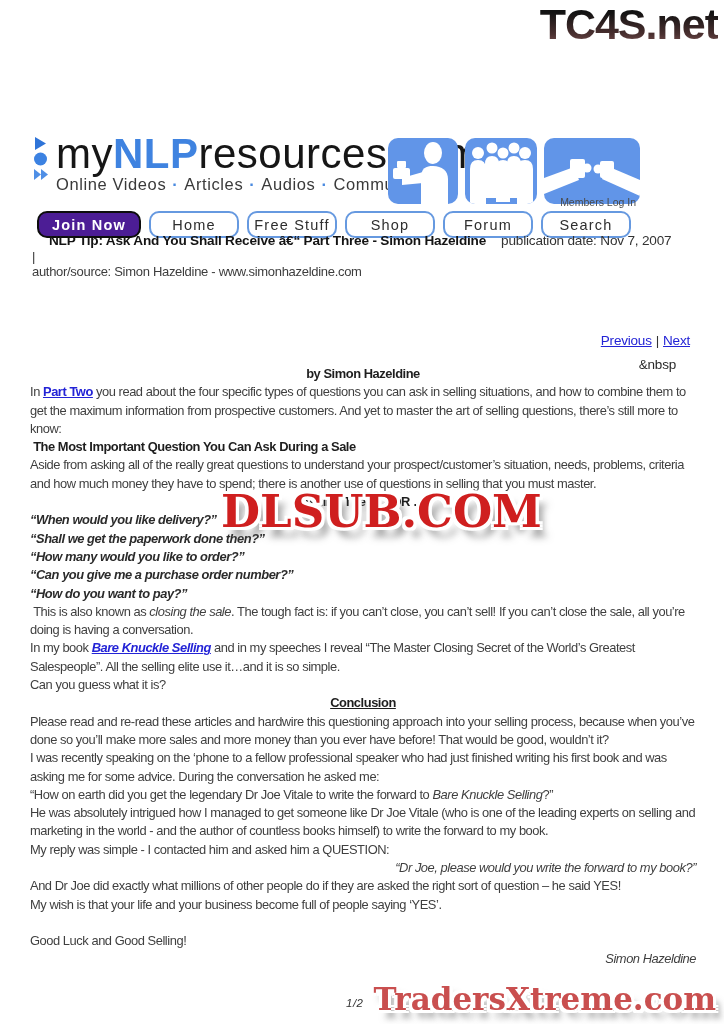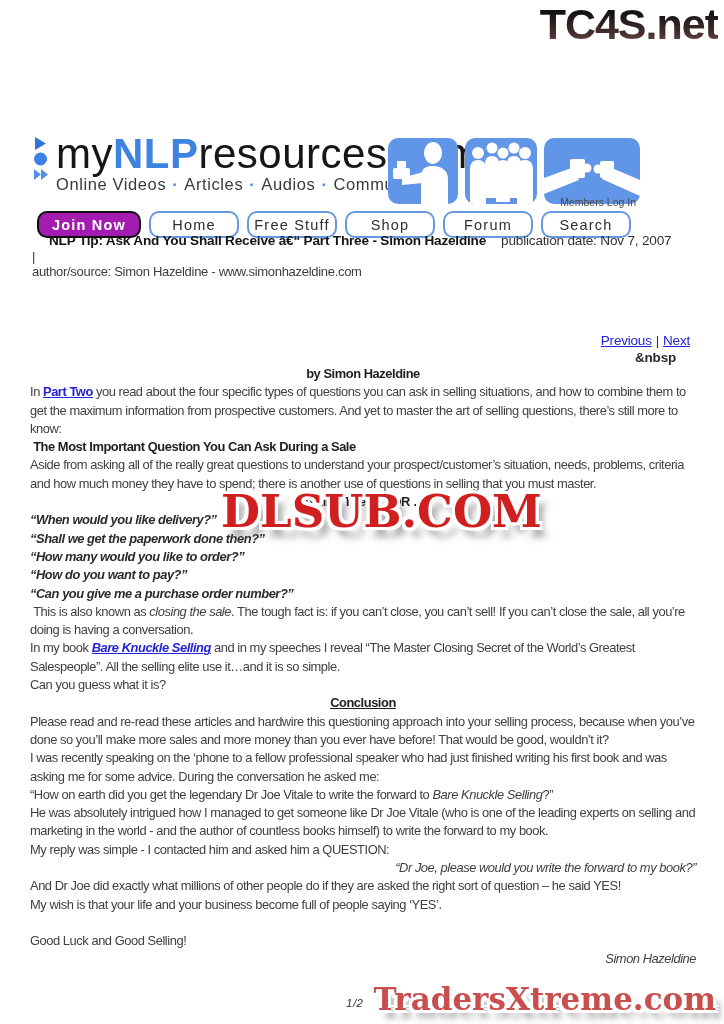--- a/index.html
+++ b/index.html
@@ -22,34 +22,34 @@
   
   .tiles{position:absolute;left:388px;top:138px;display:flex;gap:7px;}
   .tile{background:#6195e8;border-radius:10px;height:66px;overflow:hidden;}
   .t1{width:70px;} .t2{width:72px;} .t3{width:96px;}
   .members{position:absolute;left:500px;top:196px;width:136px;text-align:right;font-size:10.5px;color:#4a4a4a;cursor:pointer;}
 
   
   .tabs{position:absolute;left:37px;top:211px;display:flex;gap:8px;z-index:1;}
   .tab{box-sizing:border-box;height:27px;width:90px;border:2px solid #6699e0;border-radius:10px;background:#fff;
        color:#2e2e2e;font-size:14.5px;letter-spacing:1.2px;display:flex;align-items:center;justify-content:center;cursor:pointer;}
-  .tab.active{background:#a21caf;border-color:#0d0d0d;color:#fff;font-weight:bold;width:104px;}
+  .tab.active{background:#4c1d95;border-color:#0d0d0d;color:#fff;font-weight:bold;width:104px;}
 
   
   .title-row{position:absolute;left:49px;top:233px;z-index:2;font-size:13.6px;letter-spacing:-0.2px;white-space:nowrap;}
   .title-row .title{font-weight:bold;color:#141414;}
   .title-row .pub{margin-left:15px;color:#333;}
   .pipe{position:absolute;left:32px;top:249px;font-size:13px;color:#333;}
   .author{position:absolute;left:32px;top:264px;font-size:13px;letter-spacing:-0.3px;color:#3d3d3d;}
 
   
   .pager{position:absolute;right:34px;top:333px;text-align:right;font-size:13.5px;letter-spacing:-0.2px;}
   .pager a{color:#2323d6;text-decoration:underline;cursor:pointer;font-weight:normal;}
   .psep{color:#333;margin:0 4px;}
-  .nbsp{color:#2a2a2a;padding-right:14px;margin-top:2px;font-weight:bold;}
+  .nbsp{color:#2a2a2a;padding-right:14px;margin-top:9px;}
 
   
   .article{position:absolute;left:30px;top:365px;width:666px;font-size:12.9px;line-height:18.3px;
            letter-spacing:-0.45px;color:#3f3f3f;}
   .article p{margin:0;white-space:pre-wrap;}
   .center{text-align:center;}
   .bold{font-weight:bold;}
   .dark{color:#1e1e1e;}
   .italic{font-style:italic;text-align:right;}
   .underline{text-decoration:underline;}
@@ -163,22 +163,22 @@
 
   <div class="article">
     <p class="center bold dark">by Simon Hazeldine</p>
     <p><span>In </span><a class="link">Part Two</a><span> you read about the four specific types of questions you can ask in selling situations, and how to combine them to get the maximum information from prospective customers. And yet to master the art of selling questions, there’s still more to know:</span></p>
     <p class="bold dark"> The Most Important Question You Can Ask During a Sale</p>
     <p>Aside from asking all of the really great questions to understand your prospect/customer’s situation, needs, problems, criteria and how much money they have to spend; there is another use of questions in selling that you must master.</p>
     <p class="center bold dark">Asking The … FOR …</p>
     <p class="quote">“When would you like delivery?”</p>
     <p class="quote">“Shall we get the paperwork done then?”</p>
     <p class="quote">“How many would you like to order?”</p>
+    <p class="quote">“Can you give me a purchase order number?”</p>
     <p class="quote">“How do you want to pay?”</p>
-    <p class="quote">“Can you give me a purchase order number?”</p>
     <p><span> This is also known as </span><span class="italic">closing the sale</span><span>. The tough fact is: if you can’t close, you can’t sell! If you can’t close the sale, all you’re doing is having a conversation.</span></p>
     <p><span>In my book </span><a class="link italic">Bare Knuckle Selling</a><span> and in my speeches I reveal “The Master Closing Secret of the World’s Greatest Salespeople”. All the selling elite use it…and it is so simple.</span></p>
     <p>Can you guess what it is?</p>
     <p class="center"><span class="bold dark underline">Conclusion</span></p>
     <p>Please read and re-read these articles and hardwire this questioning approach into your selling process, because when you’ve done so you’ll make more sales and more money than you ever have before! That would be good, wouldn’t it?</p>
     <p>I was recently speaking on the ‘phone to a fellow professional speaker who had just finished writing his first book and was asking me for some advice. During the conversation he asked me:</p>
     <p><span>“How on earth did you get the legendary Dr Joe Vitale to write the forward to </span><span class="italic">Bare Knuckle Selling</span><span>?”</span></p>
     <p>He was absolutely intrigued how I managed to get someone like Dr Joe Vitale (who is one of the leading experts on selling and marketing in the world - and the author of countless books himself) to write the forward to my book.</p>
     <p>My reply was simple - I contacted him and asked him a QUESTION:</p>
     <p class="italic">“Dr Joe, please would you write the forward to my book?”</p>

